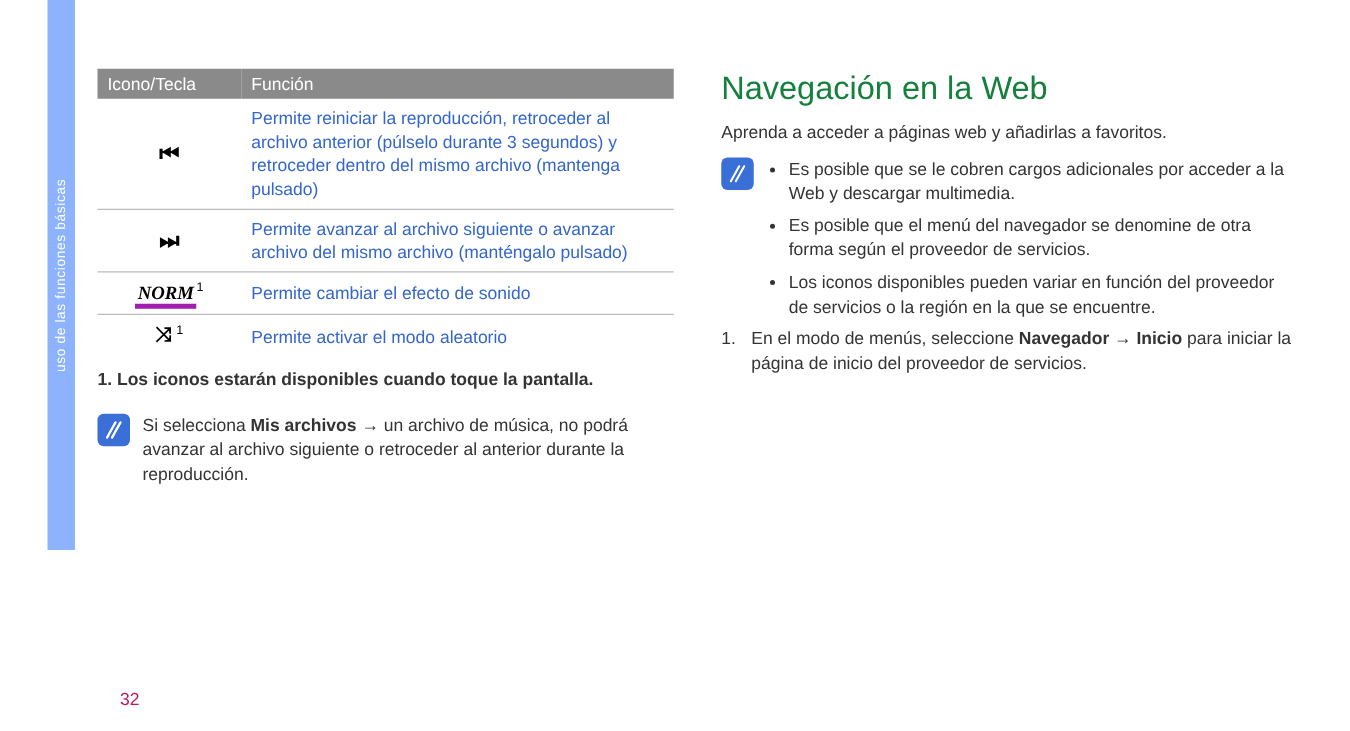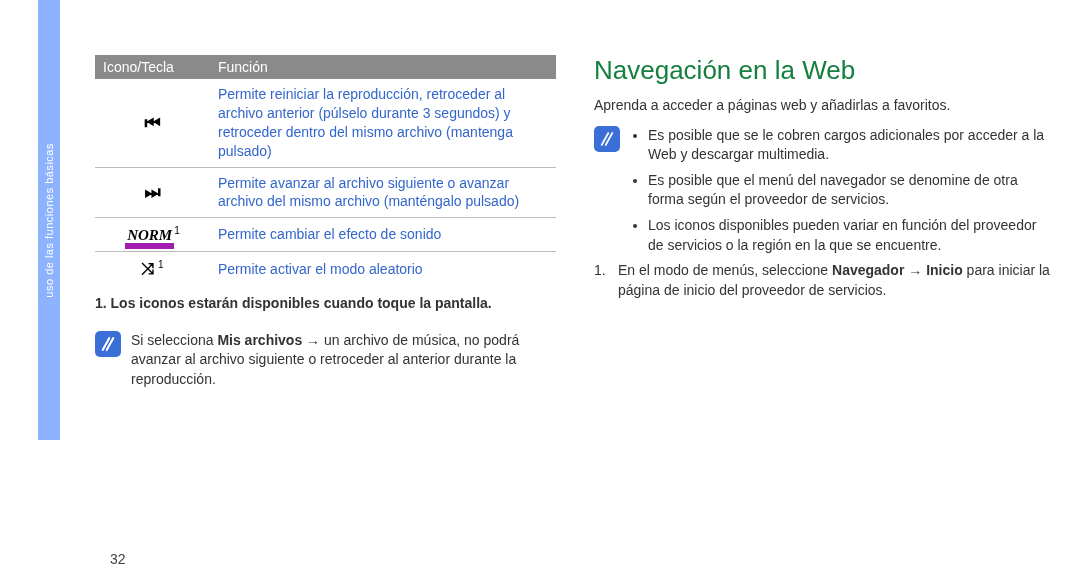--- a/index.html
+++ b/index.html
@@ -35,21 +35,21 @@
   .side-tab .vtext {
     writing-mode: vertical-rl;
     transform: rotate(180deg);
     font-size: 11px;
     color: #fff;
     letter-spacing: 0.5px;
     white-space: nowrap;
   }
   .page {
     position: absolute;
-    left: 95px;
+    left: 78px;
     top: 55px;
     width: 960px;
     height: 520px;
     display: flex;
     gap: 38px;
   }
   .col {
     flex: 1 1 0;
     min-width: 0;
     display: flex;
@@ -81,21 +81,21 @@
     color: #000;
     font-weight: bold;
   }
   .tbl tbody tr:last-child td { border-bottom: none; }
   .icon-glyph { font-size: 18px; }
   .icon-norm {
     font-family: "Times New Roman", serif;
     font-size: 15px;
     font-weight: bold;
     font-style: italic;
-    border-bottom: 6px solid #a21caf;
+    border-bottom: 4px solid #a21caf;
     padding: 0 2px;
   }
   .sup { font-size: 10px; vertical-align: super; color:#000; font-weight:normal; }
   .repeat-A {
     display: inline-block;
     position: relative;
     font-family: Arial;
     font-weight: bold;
     font-size: 14px;
     border-bottom: 1.5px solid #000;
@@ -172,24 +172,24 @@
     font-size: 14px;
     line-height: 1.4;
     margin-bottom: 4px;
   }
   .num-row .num {
     flex-shrink: 0;
     width: 16px;
   }
   .pg-num {
     position: absolute;
-    left: 110px;
+    left: 96px;
     bottom: 18px;
     font-size: 14px;
-    color: #404040;
+    color: #be185d;
   }
   .bold { font-weight: bold; }
   .arrow { font-family: Arial; }
 </style>
 </head>
 <body>
 
 <div class="side-tab">
   <span class="vtext">uso de las funciones básicas</span>
 </div>

